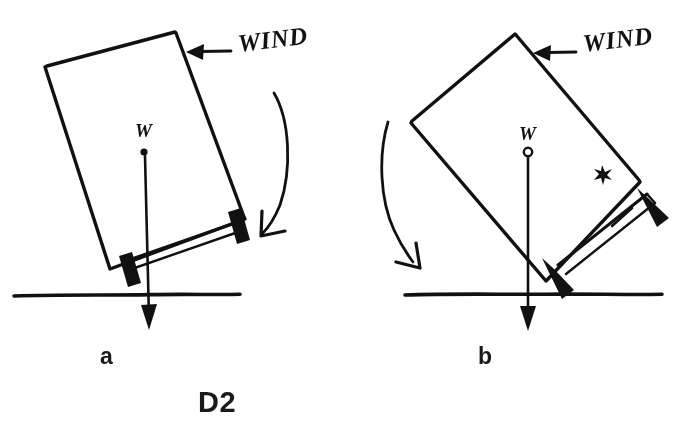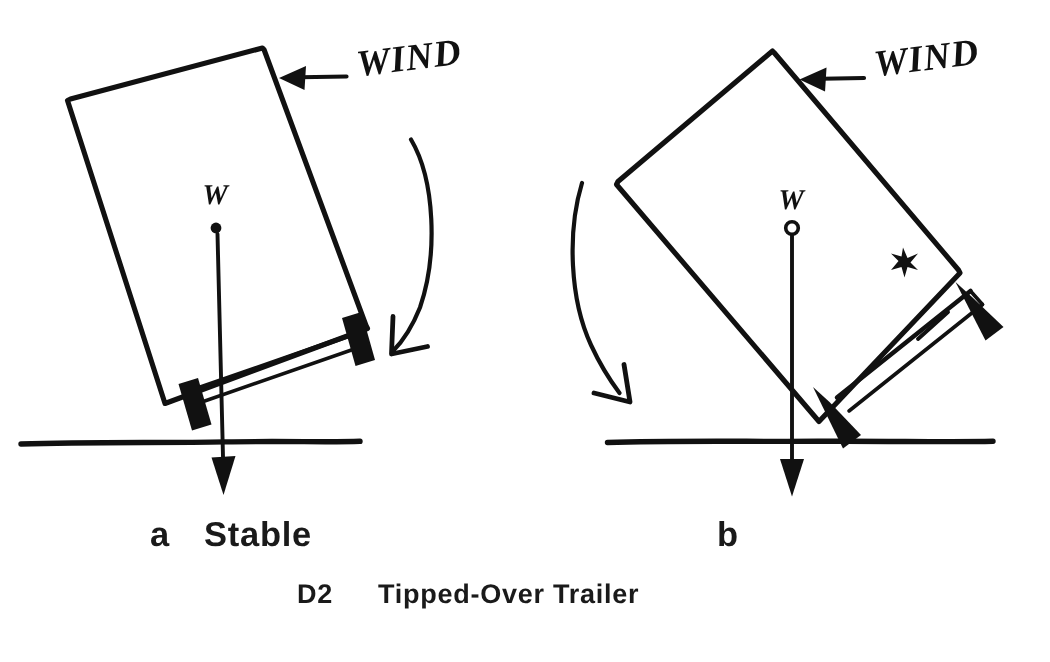--- a/index.html
+++ b/index.html
@@ -39,21 +39,21 @@
     color: #1a1a1a;
     font-family: "Liberation Sans", sans-serif;
     font-weight: bold;
     white-space: pre;
     letter-spacing: 0.5px;
   }
   .panel-caption {
     font-size: 23px;
   }
   .figure-caption {
-    font-size: 18px;
+    font-size: 29px;
   }
   .wind-label {
     position: absolute;
     color: #111111;
     font-family: "Liberation Serif", serif;
     font-weight: bold;
     font-style: italic;
     font-size: 25px;
     letter-spacing: 0.5px;
     transform: rotate(-7deg);
@@ -138,20 +138,18 @@
 
   <div class="wind-label" style="left:238px; top:30px;">WIND</div>
 
   <div class="wind-label" style="left:583px; top:30px;">WIND</div>
 
   <div class="w-label" style="left:135px; top:120px;">W</div>
 
   <div class="w-label" style="left:519px; top:123px;">W</div>
 
   <div class="caption-text panel-caption" style="left:100px; top:343px;">a</div>
-  <div class="caption-text panel-caption" style="left:136px; top:343px;">Stable</div>
 
   <div class="caption-text panel-caption" style="left:478px; top:343px;">b</div>
 
   <div class="caption-text figure-caption" style="left:198px; top:386px;">D2</div>
-  <div class="caption-text figure-caption" style="left:252px; top:386px;">Tipped-Over Trailer</div>
 
 </div>
 
 </body></html>

